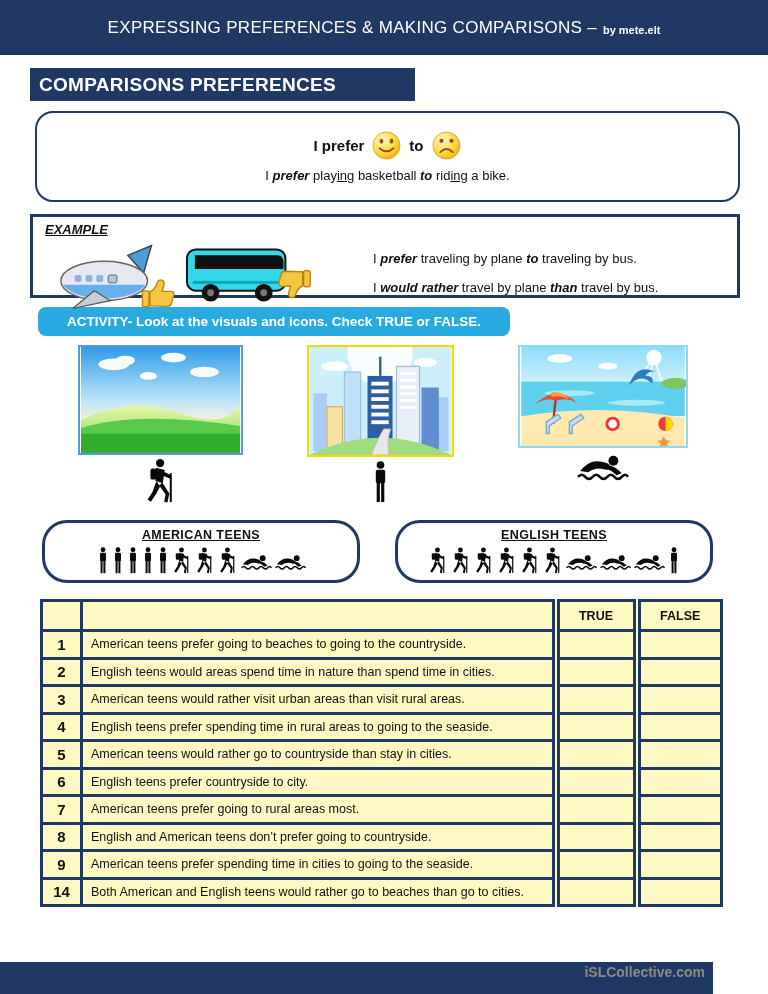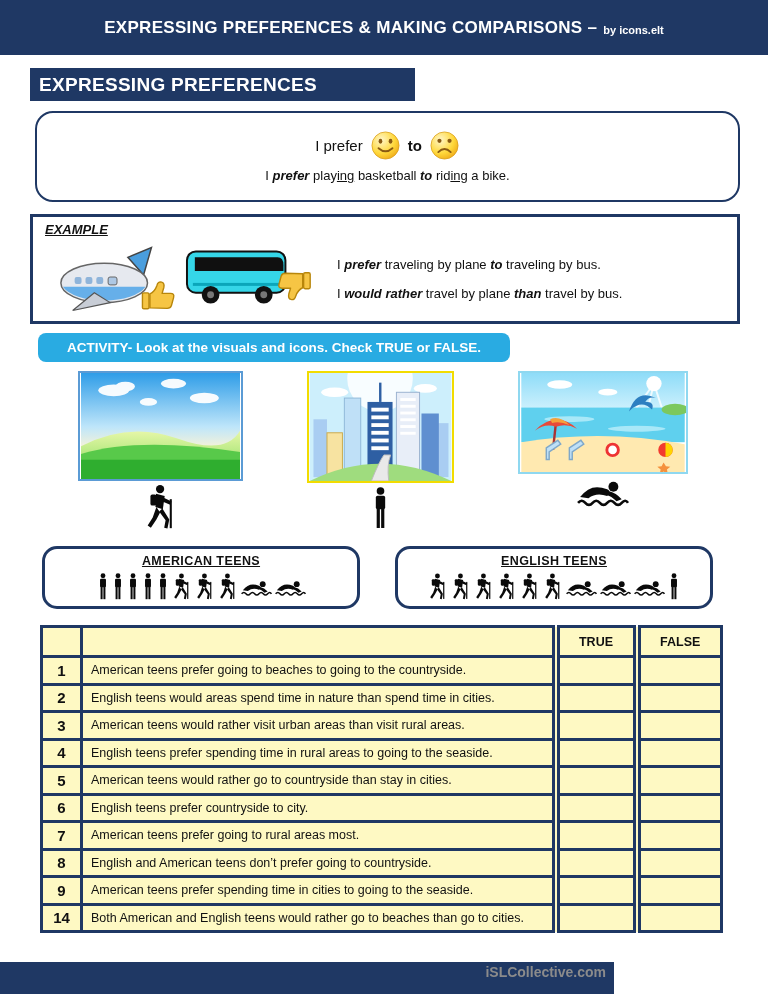--- a/index.html
+++ b/index.html
@@ -6,40 +6,40 @@
   html,body { margin:0; padding:0; }
   body {
     width:768px; height:994px; position:relative; overflow:hidden;
     background:#ffffff; font-family:"Liberation Sans", sans-serif; color:#111;
   }
   
   .topbar {
     height:57px; background:#1F3864; display:flex; align-items:center; justify-content:center;
     color:#fff; border-bottom:2px solid #fff;
   }
-  .topbar .title { font-size:17px; font-weight:bold; letter-spacing:.3px; }
+  .topbar .title { font-size:17px; font-weight:normal; letter-spacing:.3px; }
   .topbar .byline { font-size:11px; font-weight:bold; margin-left:6px; padding-top:5px; }
   
   .section-banner {
     margin:11px 0 0 30px; width:385px; height:33px; background:#1F3864;
     color:#fff; font-size:19px; font-weight:bold; line-height:33px; padding-left:9px; letter-spacing:.3px;
   }
   
   .rule-row { display:flex; gap:12px; margin:10px 28px 0 35px; }
   .rule-box {
     flex:1; height:91px; border:2.5px solid #1F3864; border-radius:18px;
     display:flex; flex-direction:column; align-items:center; justify-content:center; background:#fff;
   }
   .rule-title { font-size:15px; font-weight:bold; display:flex; align-items:center; gap:7px; }
   .rule-sentence { font-size:13px; margin-top:7px; }
   svg.face { width:31px; height:31px; }
   
-  .example-box { margin:12px 28px 0 30px; height:110px; border:3px solid #1F3864; padding:5px 12px; }
+  .example-box { margin:12px 28px 0 30px; height:84px; border:3px solid #1F3864; padding:5px 12px; }
   .example-label { font-size:13px; font-weight:bold; font-style:italic; text-decoration:underline; }
-  .example-content { display:flex; align-items:flex-end; height:78px; }
+  .example-content { display:flex; align-items:center; height:78px;gap:36px; }
   .example-images { width:268px; display:flex; align-items:center; gap:6px; padding-left:8px; }
   .example-sentences { flex:1; padding-left:24px; font-size:13px; }
   .example-sentences p { margin:8px 0 14px; }
   
   .activity-banner {
     margin:9px 0 0 38px; width:472px; height:29px; background:#29ABE2; border-radius:8px;
     color:#fff; font-weight:bold; font-size:13.5px; text-align:center; line-height:29px;
   }
   
   .visuals-row { display:flex; justify-content:space-between; margin:9px 80px 0 78px; }
@@ -48,37 +48,37 @@
   .scene.countryside { border:2px solid #5b9bd5; }
   .scene.city { border:2px solid #f2dc00; }
   .scene.beach { border:2px solid #8fd8f0; }
   .big-icon { margin-top:3px; fill:#0a0a0a; }
   .big-icon.hiker { width:36px; height:46px; }
   .big-icon.person { width:17px; height:44px; }
   .big-icon.swimmer { width:52px; height:34px; }
   
   .groups-row { display:flex; margin:16px 0 0 42px; gap:35px; }
   .group-box {
-    width:318px; border:3px solid #1F3864; border-radius:15px; padding:5px 4px 6px; text-align:center; background:#fff;
+    width:318px; border:3px solid #1F3864; border-radius:25px; padding:5px 4px 6px; text-align:center; background:#fff;
   }
   .group-label { font-size:12.5px; font-weight:bold; text-decoration:underline; letter-spacing:.4px; }
   .group-icons { display:flex; justify-content:center; align-items:flex-end; gap:3px; margin-top:3px; height:29px; }
   svg.gi { fill:#0a0a0a; }
   svg.gi.person { width:12px; height:27px; }
   svg.gi.hiker { width:20px; height:27px; }
   svg.gi.swimmer { width:31px; height:19px; margin-bottom:2px; }
   
   table.tf-table { margin:16px 0 0 40px; width:680px; border-collapse:collapse; table-layout:fixed; }
   table.tf-table th, table.tf-table td { border:3px solid #1F3864; background:#fef9c3; }
   table.tf-table th { height:30px; font-size:12.5px; font-weight:bold; color:#111; }
   td.num { text-align:center; font-weight:bold; font-size:15px; height:27.5px; }
   td.statement { font-size:12.5px; padding-left:8px; }
   td.tf-cell, th.tf-head { border-left:8px double #1F3864 !important; }
   
-  .footer { position:absolute; left:0; bottom:0; width:614px; height:32px; background:#1F3864;margin-top:24px; }
+  .footer { position:absolute; left:0; bottom:0; width:713px; height:32px; background:#1F3864;margin-top:24px; }
   .watermark { position:absolute; top:2px; right:8px; font-size:14px; font-weight:bold; color:#8b8b8b; }
   .hidden-defs { position:absolute; width:0; height:0; overflow:hidden; }
 </style>
 </head>
 <body>
 
 <svg class="hidden-defs" aria-hidden="true">
   <defs>
     <radialGradient id="faceGrad" cx="35%" cy="30%" r="75%">
       <stop offset="0%" stop-color="#FFF6C8"></stop>
@@ -135,31 +135,31 @@
   <symbol id="sym-swimmer" viewBox="0 0 100 60">
     <circle cx="70" cy="16" r="9.5"></circle>
     <path d="M6,36 Q24,12 48,18 L58,21 Q64,23 62,29 L58,34 Q38,26 22,38 Z"></path>
     <path d="M60,24 Q76,28 86,40 L76,44 Q66,34 56,32 Z"></path>
     <path d="M2,47 q7,-8 14,0 t14,0 t14,0 t14,0 t14,0 t14,0 t12,0" fill="none" stroke="#0a0a0a" stroke-width="5"></path>
   </symbol>
 </svg>
 
 <div class="topbar">
   <span class="title">EXPRESSING PREFERENCES &amp; MAKING COMPARISONS –</span>
-  <span class="byline">by icons.elt</span>
+  <span class="byline">by mete.elt</span>
 </div>
 
 <div class="section-banner">
-  <span>EXPRESSING PREFERENCES</span>
+  <span>COMPARISONS PREFERENCES</span>
 </div>
 
 <div class="rule-row">
   <div class="rule-box">
     <div class="rule-title">
-        <span style="font-weight: normal;">I prefer </span>
+        <span style="font-weight: bold;">I prefer </span>
         <svg class="face">
           <use href="#sym-happy-face"></use>
         </svg>
         <span style="font-weight: bold;"> to </span>
         <svg class="face">
           <use href="#sym-sad-face"></use>
         </svg>
       </div>
     <div class="rule-sentence"><span>I </span><span style="font-weight: bold; font-style: italic;">prefer</span><span> play</span><span style="text-decoration: underline;">ing</span><span> basketball </span><span style="font-weight: bold; font-style: italic;">to</span><span> rid</span><span style="text-decoration: underline;">ing</span><span> a bike.</span></div>
   </div>

